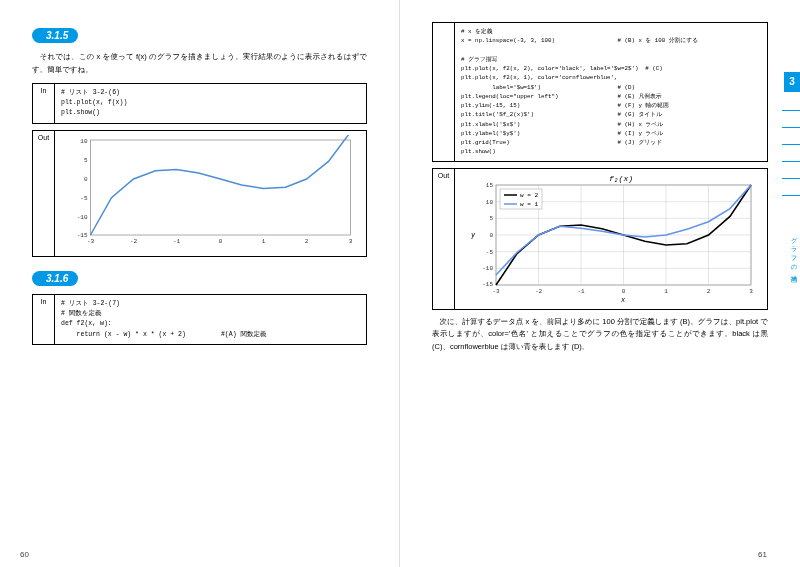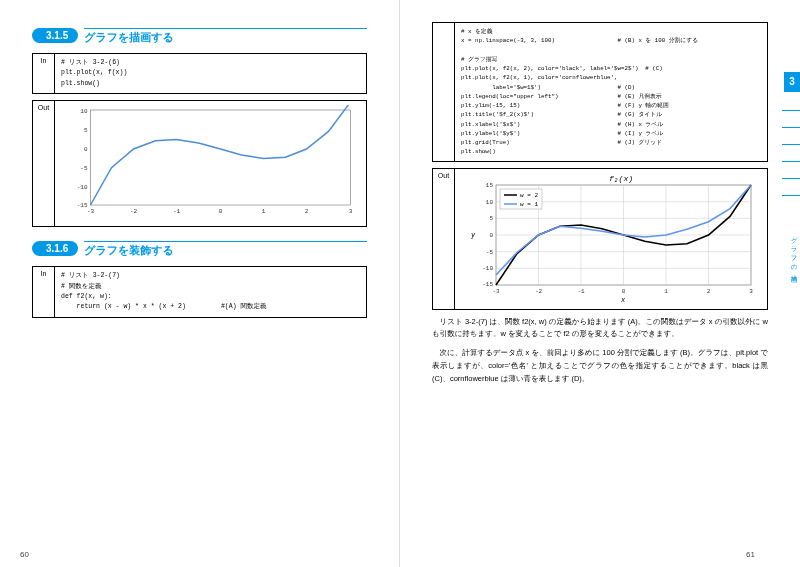--- a/index.html
+++ b/index.html
@@ -1,42 +1,42 @@
 <!DOCTYPE html>
 <html><head>
 <meta charset="utf-8">
 <style>
   * { margin: 0; padding: 0; box-sizing: border-box; }
   body { font-family: "Hiragino Sans", "Meiryo", sans-serif; font-size: 8px; background: #fff; width: 800px; height: 567px; display: flex; position: relative; }
   .page { width: 400px; height: 567px; padding: 28px 32px 18px 32px; position: relative; }
   .page-left { border-right: 1px solid #ddd; }
-  .sec-hdr { display: flex; align-items: flex-start; margin-bottom: 8px; }
+  .sec-hdr { display: flex; align-items: flex-end; margin-bottom: 8px; font-style: italic; }
   .sec-num { background: #0099e5; color: #fff; font-weight: bold; font-size: 10px; padding: 2px 10px 2px 14px; border-radius: 10px; margin-right: 6px; }
   .sec-title { color: #0099e5; font-weight: bold; font-size: 11px; border-top: 1.5px solid #0099e5; flex: 1; padding-top: 1px; }
   .para { font-size: 7.5px; line-height: 1.7; margin-bottom: 6px; text-align: justify; }
   .codeblock { border: 1px solid #000; margin-bottom: 6px; display: flex; font-family: "Courier New", monospace; font-size: 6.5px; background: #fff; }
   .codelabel { width: 22px; border-right: 1px solid #000; display: flex; align-items: flex-start; justify-content: center; padding-top: 3px; font-family: sans-serif; font-size: 7px; flex-shrink: 0; }
   .codebody { padding: 4px 6px; line-height: 1.6; white-space: pre; overflow: hidden; flex: 1; }
   .out-img { width: 100%; padding: 4px; text-decoration: underline; }
   .pagenum { position: absolute; bottom: 8px; font-size: 8px; color: #444; }
   .pagenum-l { left: 20px; }
-  .pagenum-r { right: 45px; }
+  .pagenum-r { right: 33px; }
   .thumb { position: absolute; right: 0; top: 72px; width: 16px; height: 20px; background: #0099e5; color: #fff; font-weight: bold; text-align: center; line-height: 20px; font-size: 10px; }
   .tab-label { position: absolute; right: 2px; top: 232px; font-size: 6.5px; color: #0099e5; writing-mode: vertical-rl; letter-spacing: 2px; }
   .guides { position: absolute; right: 0; top: 110px; width: 18px; }
   .guide-line { height: 1px; background: #0099e5; margin-bottom: 16px; }
 </style>
 </head>
 <body>
 
 <div class="page page-left">
   <div class="sec-hdr">
     <span class="sec-num">3.1.5</span>
-    <span class="sec-title">グラフを描画する</span>
   </div>
+  <p class="para">　それでは、この x を使って f(x) のグラフを描きましょう。実行結果のように表示されるはずです。簡単ですね。</p>
 
   <div class="codeblock">
     <div class="codelabel">In</div>
     <div class="codebody"># リスト 3-2-(6)
 plt.plot(x, f(x))
 plt.show()</div>
   </div>
 
   <div class="codeblock">
     <div class="codelabel">Out</div>
@@ -64,21 +64,20 @@
         </g>
 
         <path d="M30,100 L51,62.7 L73,44 L95,35.7 L116,34.4 L138,38 L160,44 L181,49.9 L203,53.5 L225,52.2 L246,44 L268,26.4 L290,-3" fill="none" stroke="#4c8dd6" stroke-width="1.5"></path>
       </svg>
     </div>
   </div>
 
   <div style="height:8px"></div>
   <div class="sec-hdr">
     <span class="sec-num">3.1.6</span>
-    <span class="sec-title">グラフを装飾する</span>
   </div>
 
   <div class="codeblock">
     <div class="codelabel">In</div>
     <div class="codebody"># リスト 3-2-(7)
 # 関数を定義
 def f2(x, w):
     return (x - w) * x * (x + 2)         #(A) 関数定義</div>
   </div>
 
@@ -154,21 +153,20 @@
 
         <rect x="39" y="16" width="42" height="20" fill="#fff" stroke="#888" stroke-width="0.4"></rect>
         <line x1="43" y1="22" x2="56" y2="22" stroke="#000" stroke-width="1.5"></line>
         <text x="59" y="24" font-size="6">w = 2</text>
         <line x1="43" y1="31" x2="56" y2="31" stroke="#6495ed" stroke-width="1.5"></line>
         <text x="59" y="33" font-size="6">w = 1</text>
       </svg>
     </div>
   </div>
 
-  <p class="para">　リスト 3-2-(7) は、関数 f2(x, w) の定義から始まります (A)。この関数はデータ x の引数以外に w も引数に持ちます。w を変えることで f2 の形を変えることができます。</p>
   <p class="para">　次に、計算するデータ点 x を、前回より多めに 100 分割で定義します (B)。グラフは、plt.plot で表示しますが、color='色名' と加えることでグラフの色を指定することができます。black は黒 (C)、cornflowerblue は薄い青を表します (D)。</p>
 
   <span class="pagenum pagenum-r">61</span>
   <div class="thumb">3</div>
   <div class="guides">
     <div class="guide-line"></div>
       <div class="guide-line"></div>
       <div class="guide-line"></div>
       <div class="guide-line"></div>
       <div class="guide-line"></div>

